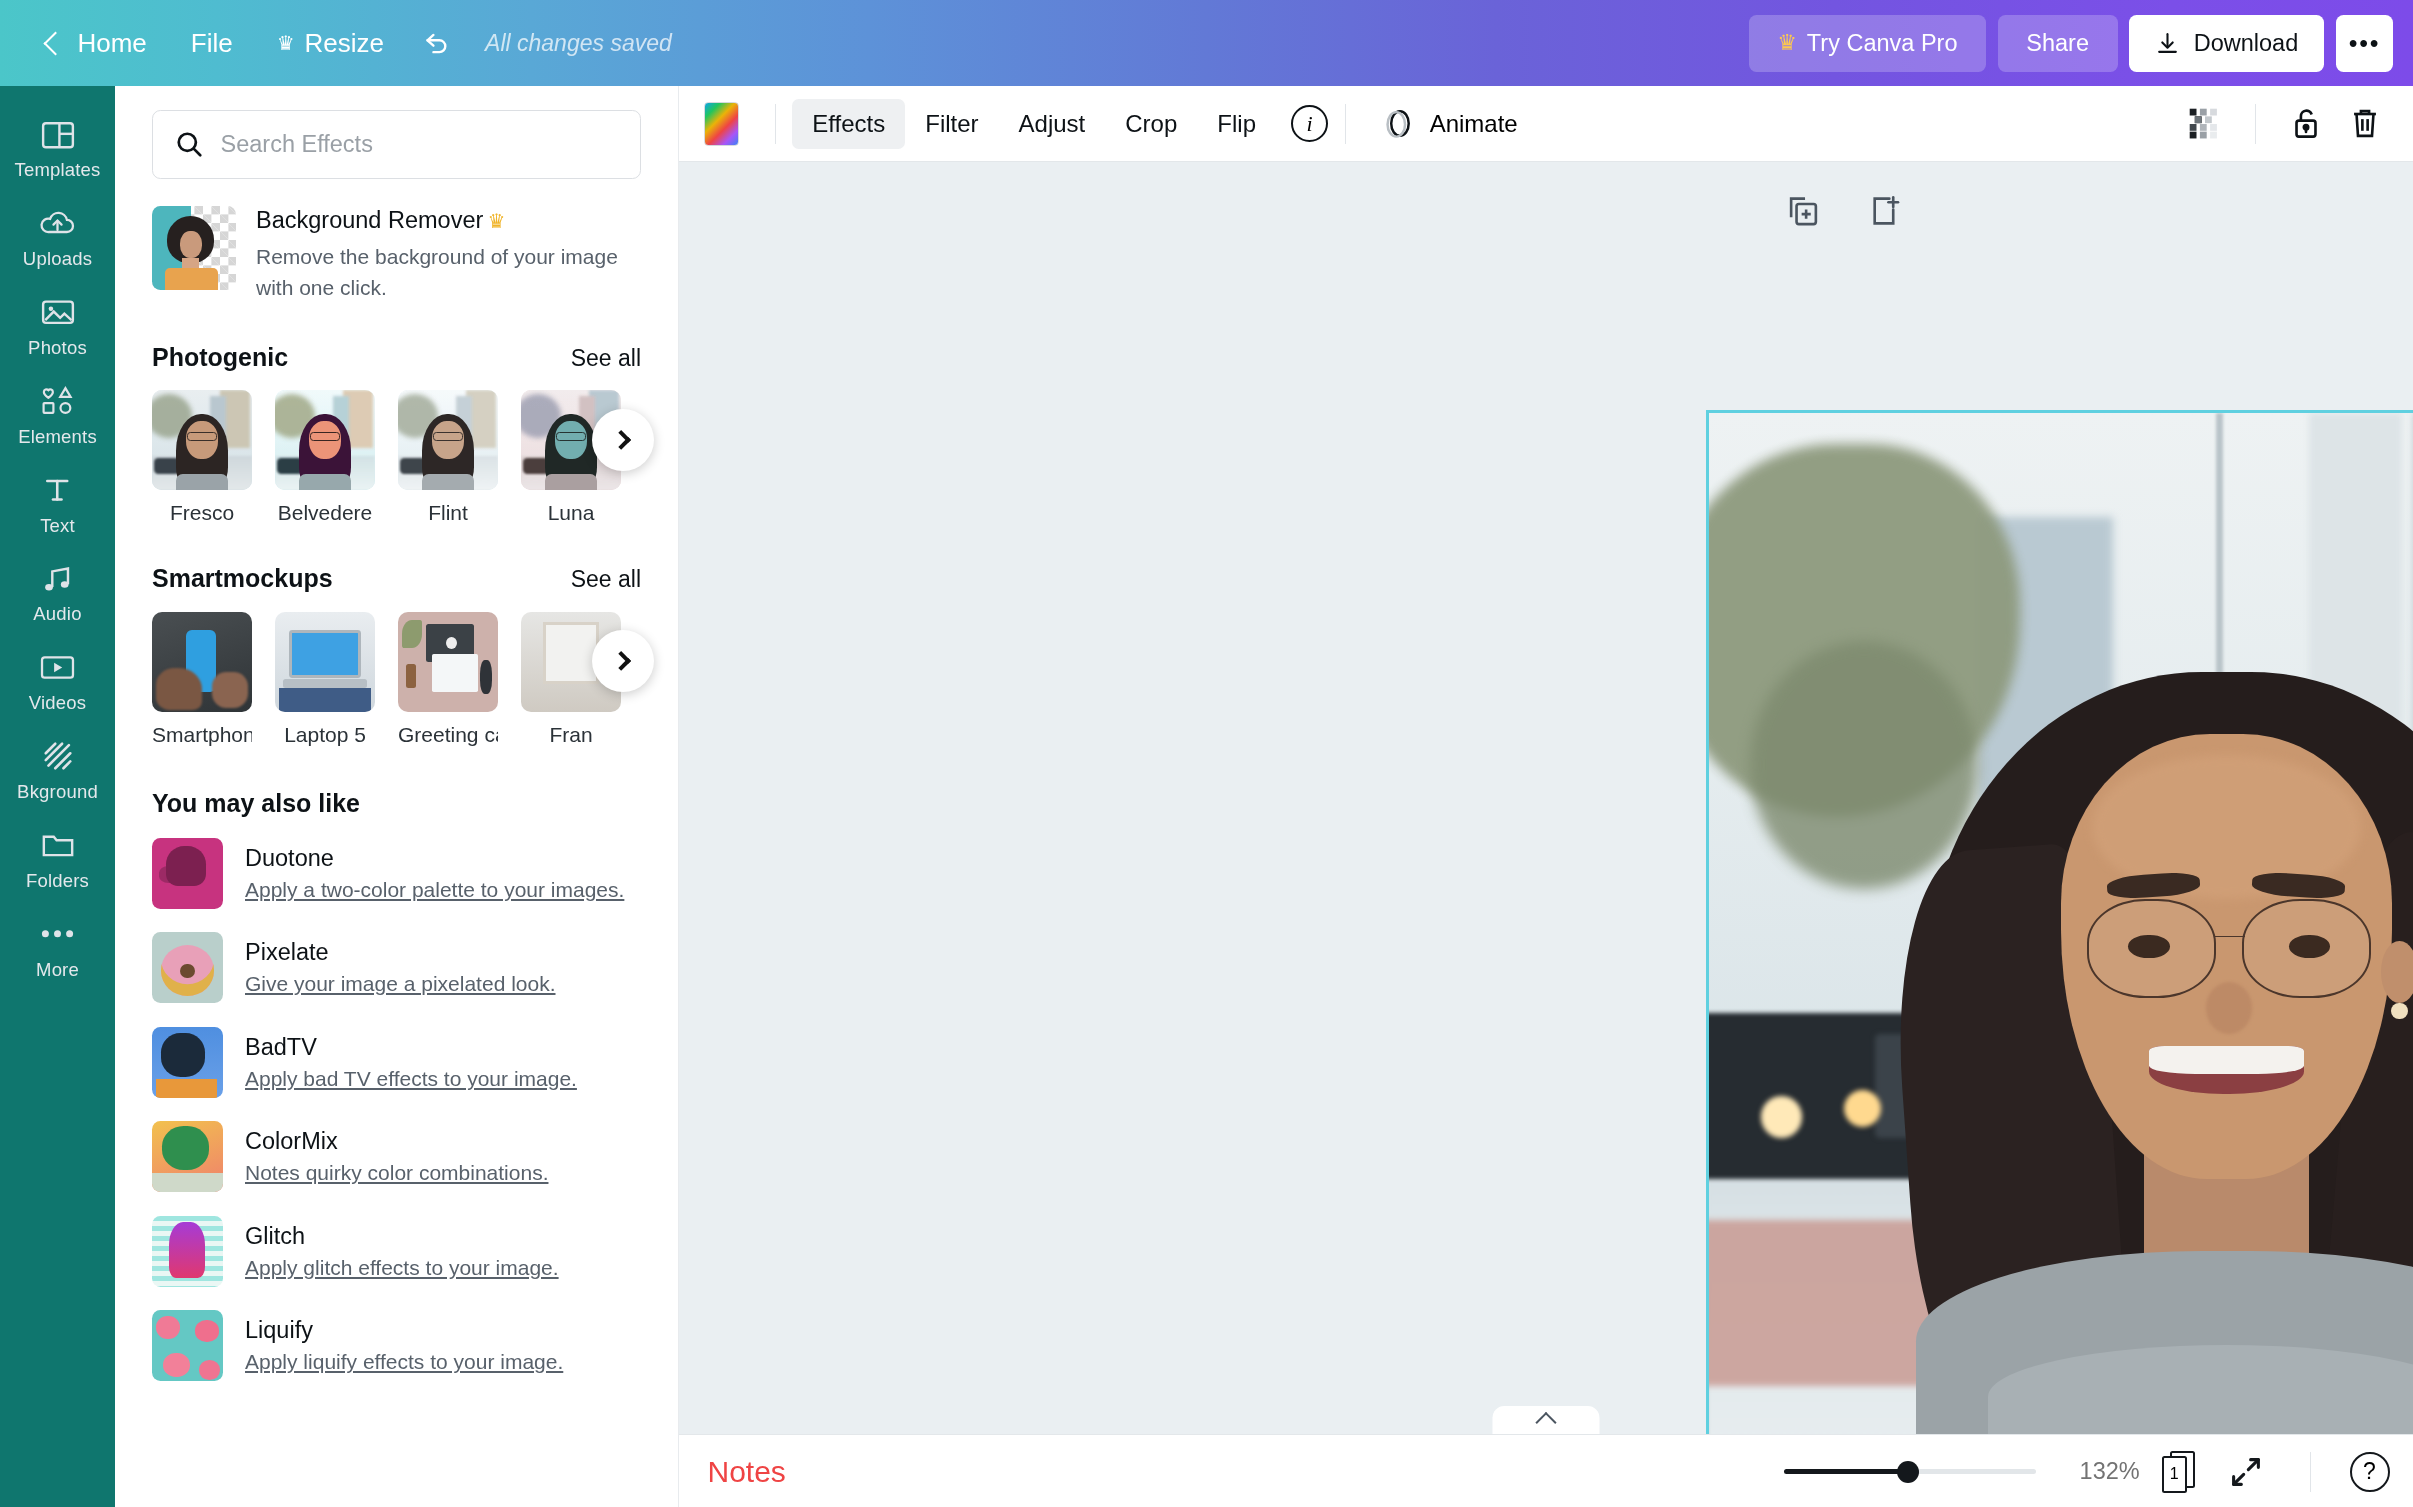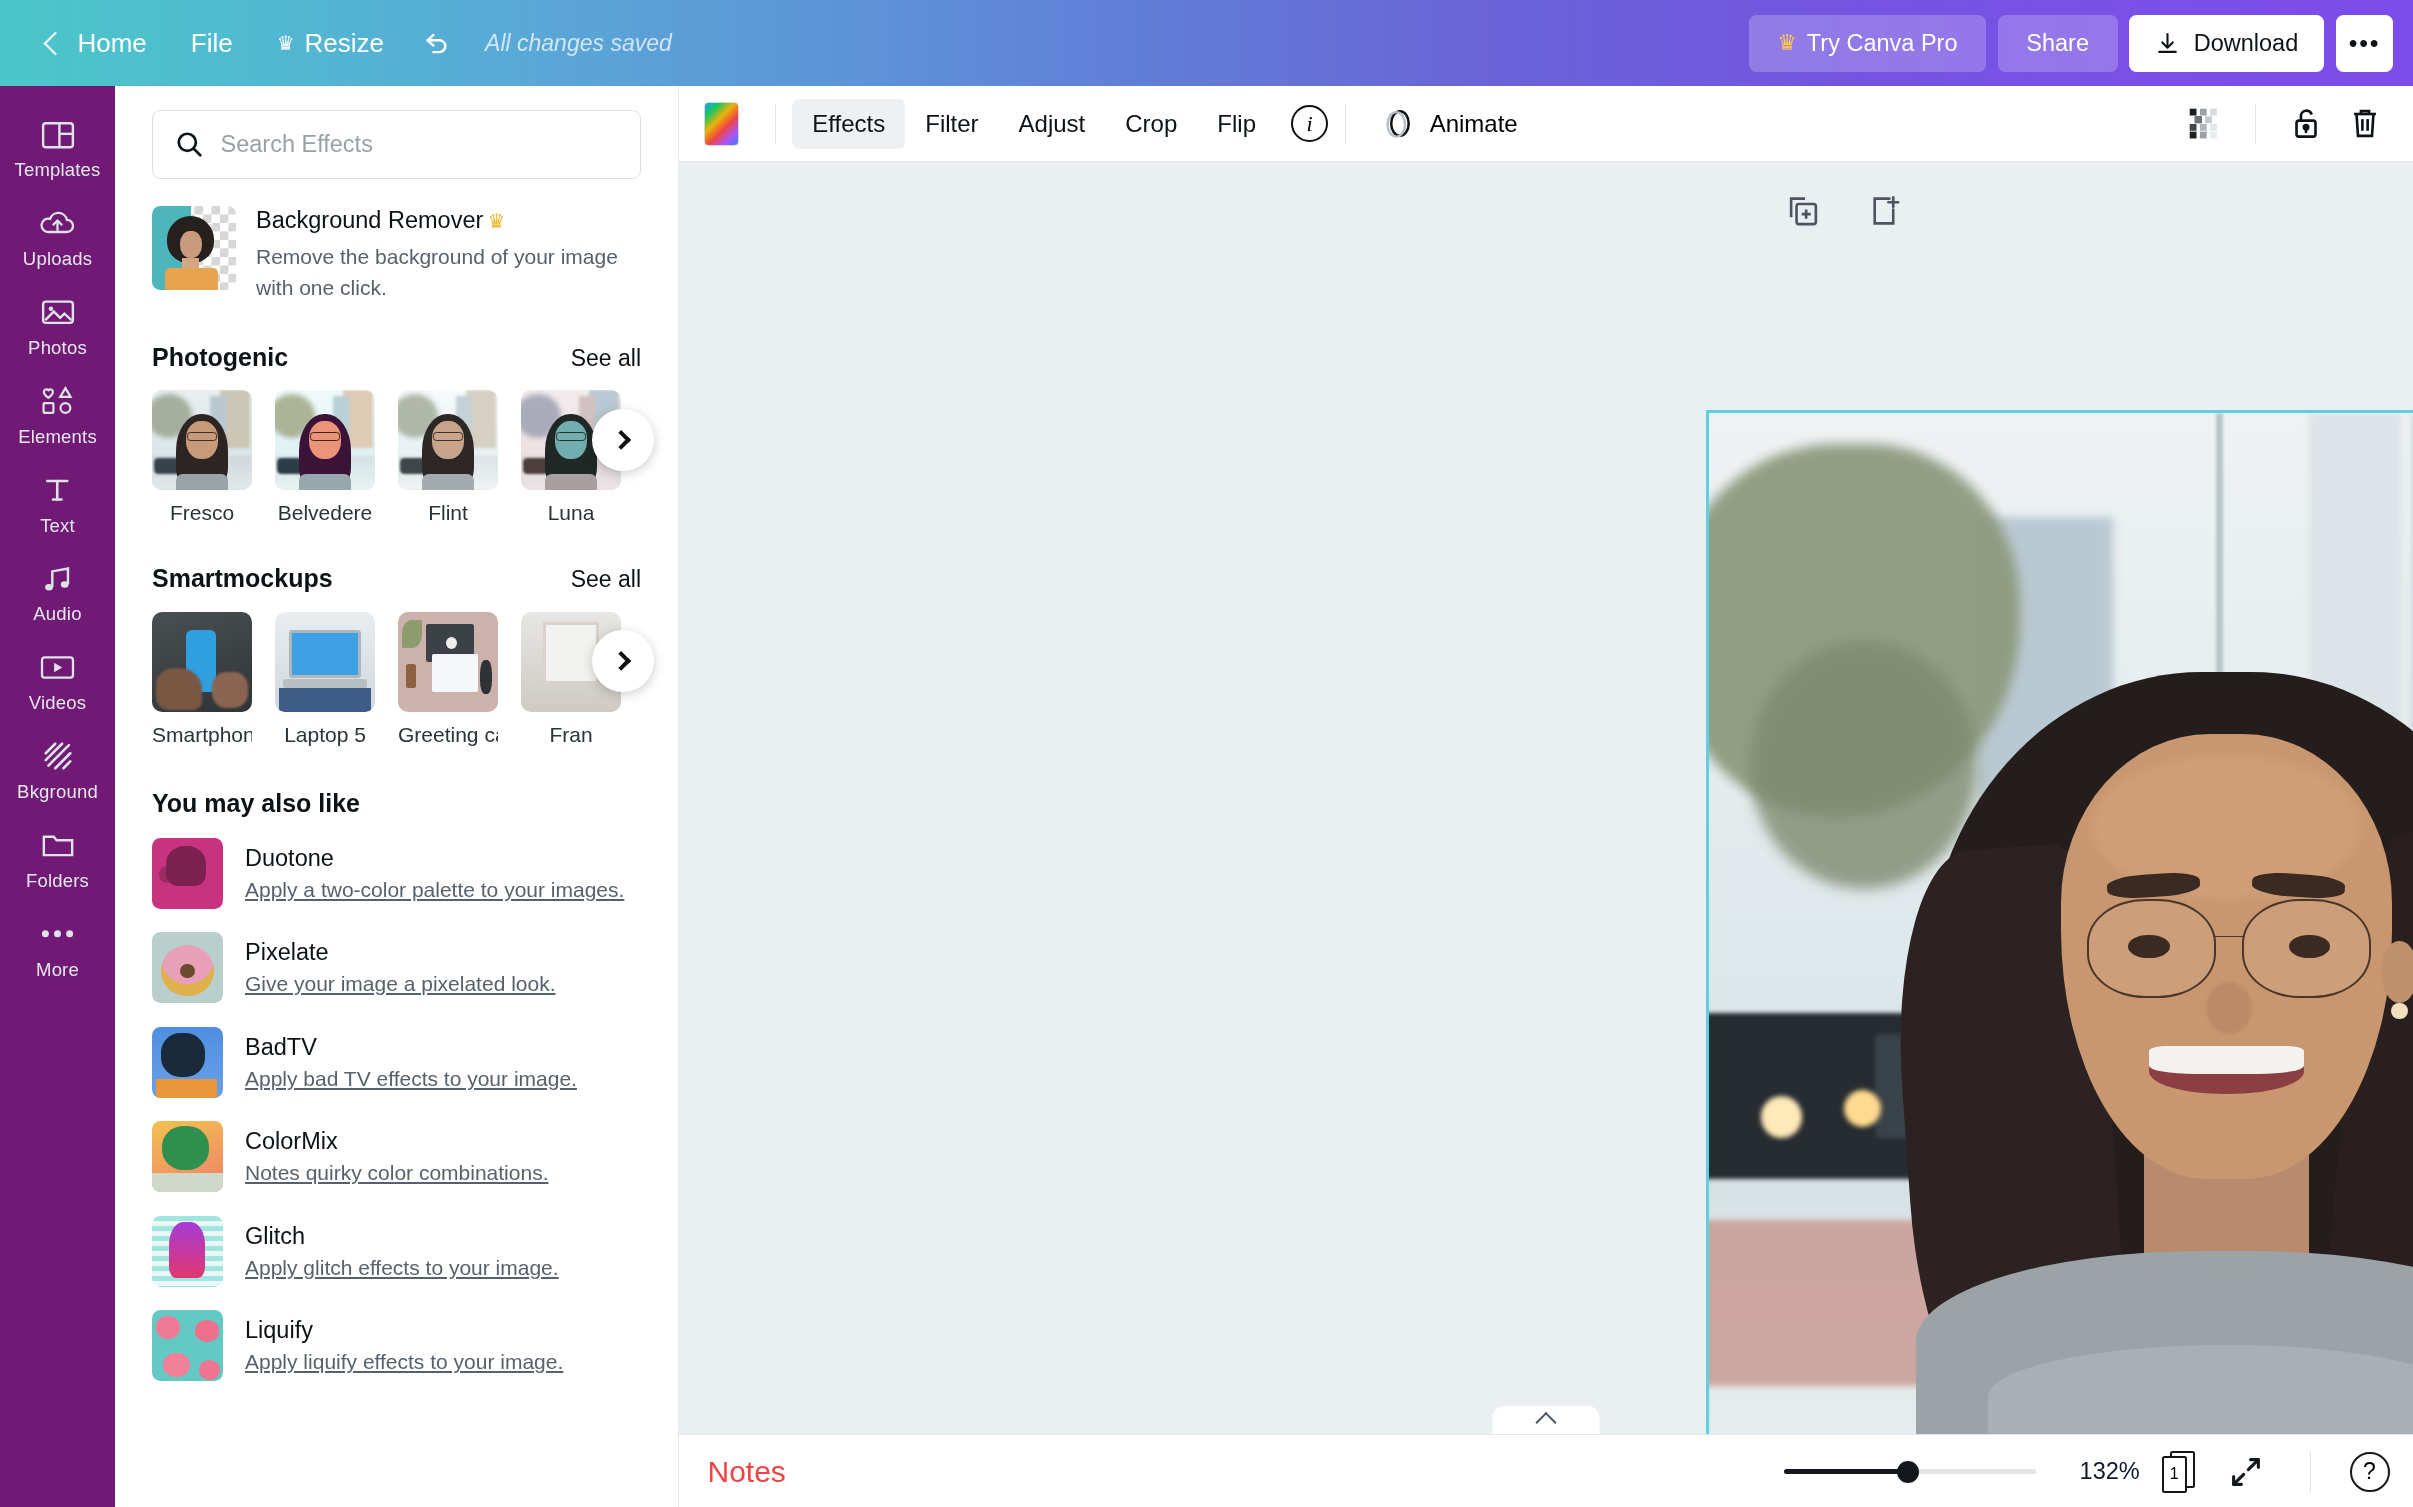--- a/index.html
+++ b/index.html
@@ -47,21 +47,21 @@
     background:#fff; color:#0d1216; font-size:25px;
     width:57px; height:57px; border-radius:7.6px; display:flex; align-items:center; justify-content:center;
     cursor:pointer; letter-spacing:1.7px;
   }
 
   
   .bodyrow{ flex:1; display:flex; min-height:0; }
 
   
   .rail{
-    width:115px; flex:0 0 115px; background:#701a75; color:#dfe3e8;
+    width:115px; flex:0 0 115px; background:#0f766e; color:#dfe3e8;
     display:flex; flex-direction:column; align-items:center;
     padding-top:18.5px; gap:0;
   }
   .rail-item{
     width:115px; padding:13.4px 0 11.8px; display:flex; flex-direction:column;
     align-items:center; gap:7.6px; cursor:pointer;
   }
   .rail-label{ font-size:18.5px; color:#e4e8ec; letter-spacing:0.2px;}
   .rail-ico{ width:39px; height:34px; display:flex; align-items:center; justify-content:center; }
   .rail-ico svg{ display:block; }
@@ -256,21 +256,21 @@
   .statusbar{
     height:74px; flex:0 0 74px; background:#fff; border-top:0.8px solid #e3e7ea;
     display:flex; align-items:center; padding:0 28.5px; position:relative;
   }
   .notes-label{ font-size:30px; color:#ef4444; cursor:pointer;}
   .sb-right{ position:absolute; right:23.5px; display:flex; align-items:center; gap:22px;}
   .zoom-slider{ display:flex; align-items:center; width:252px; height:34px; position:relative; cursor:pointer;}
   .zs-track{ position:absolute; left:0; right:0; height:4.2px; background:#e2e6e9; border-radius:2.5px;}
   .zs-fill{ position:absolute; left:0; width:48%; height:4.2px; background:#14181c; border-radius:2.5px;}
   .zs-knob{ position:absolute; left:45%; width:22px; height:22px; border-radius:50%; background:#14181c;}
-  .zoom-val{ font-size:23.5px; color:#0f172a; min-width:82px; text-align:right;}
+  .zoom-val{ font-size:23.5px; color:#737373; min-width:82px; text-align:right;}
   .pages-ico{ position:relative; width:37px; height:42px; cursor:pointer;}
   .pg-back{ position:absolute; left:8.4px; top:0; width:25px; height:37px; border:2.5px solid #14181c; border-radius:2.5px;}
   .pg-front{ position:absolute; left:0; top:5px; width:25px; height:37px; border:2.5px solid #14181c; border-radius:2.5px; background:#fff;
              display:flex; align-items:center; justify-content:center; font-size:16px;}
   .help-ico{ width:40px; height:40px; border:2.1px solid #14181c; border-radius:50%;
              display:flex; align-items:center; justify-content:center; font-size:23px; cursor:pointer;}
 </style>
 </head>
 <body>
 

